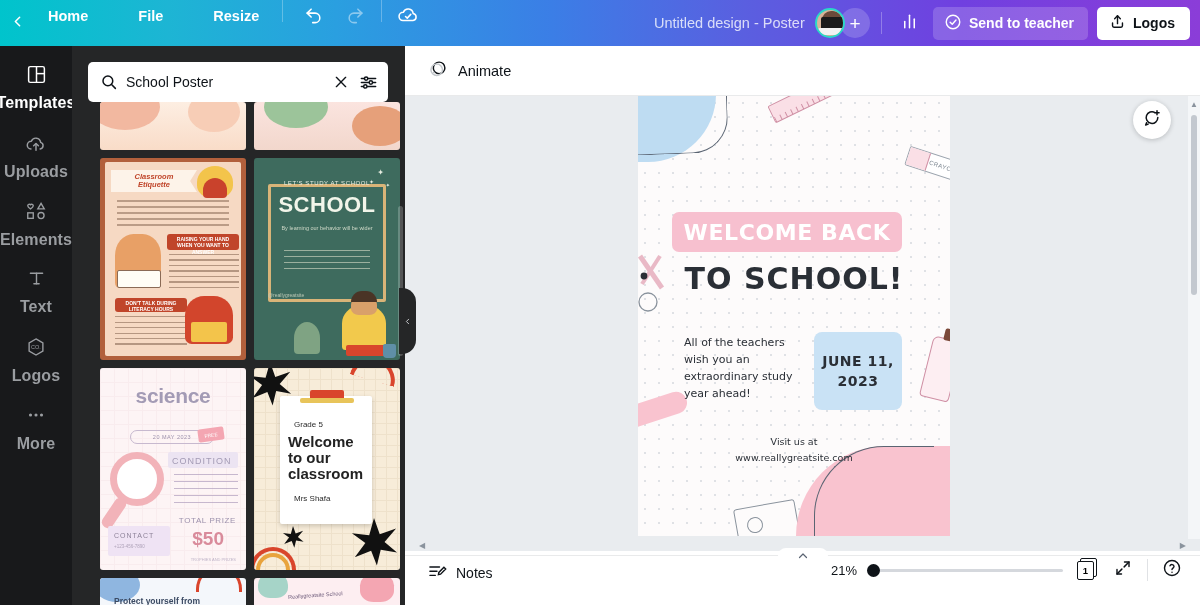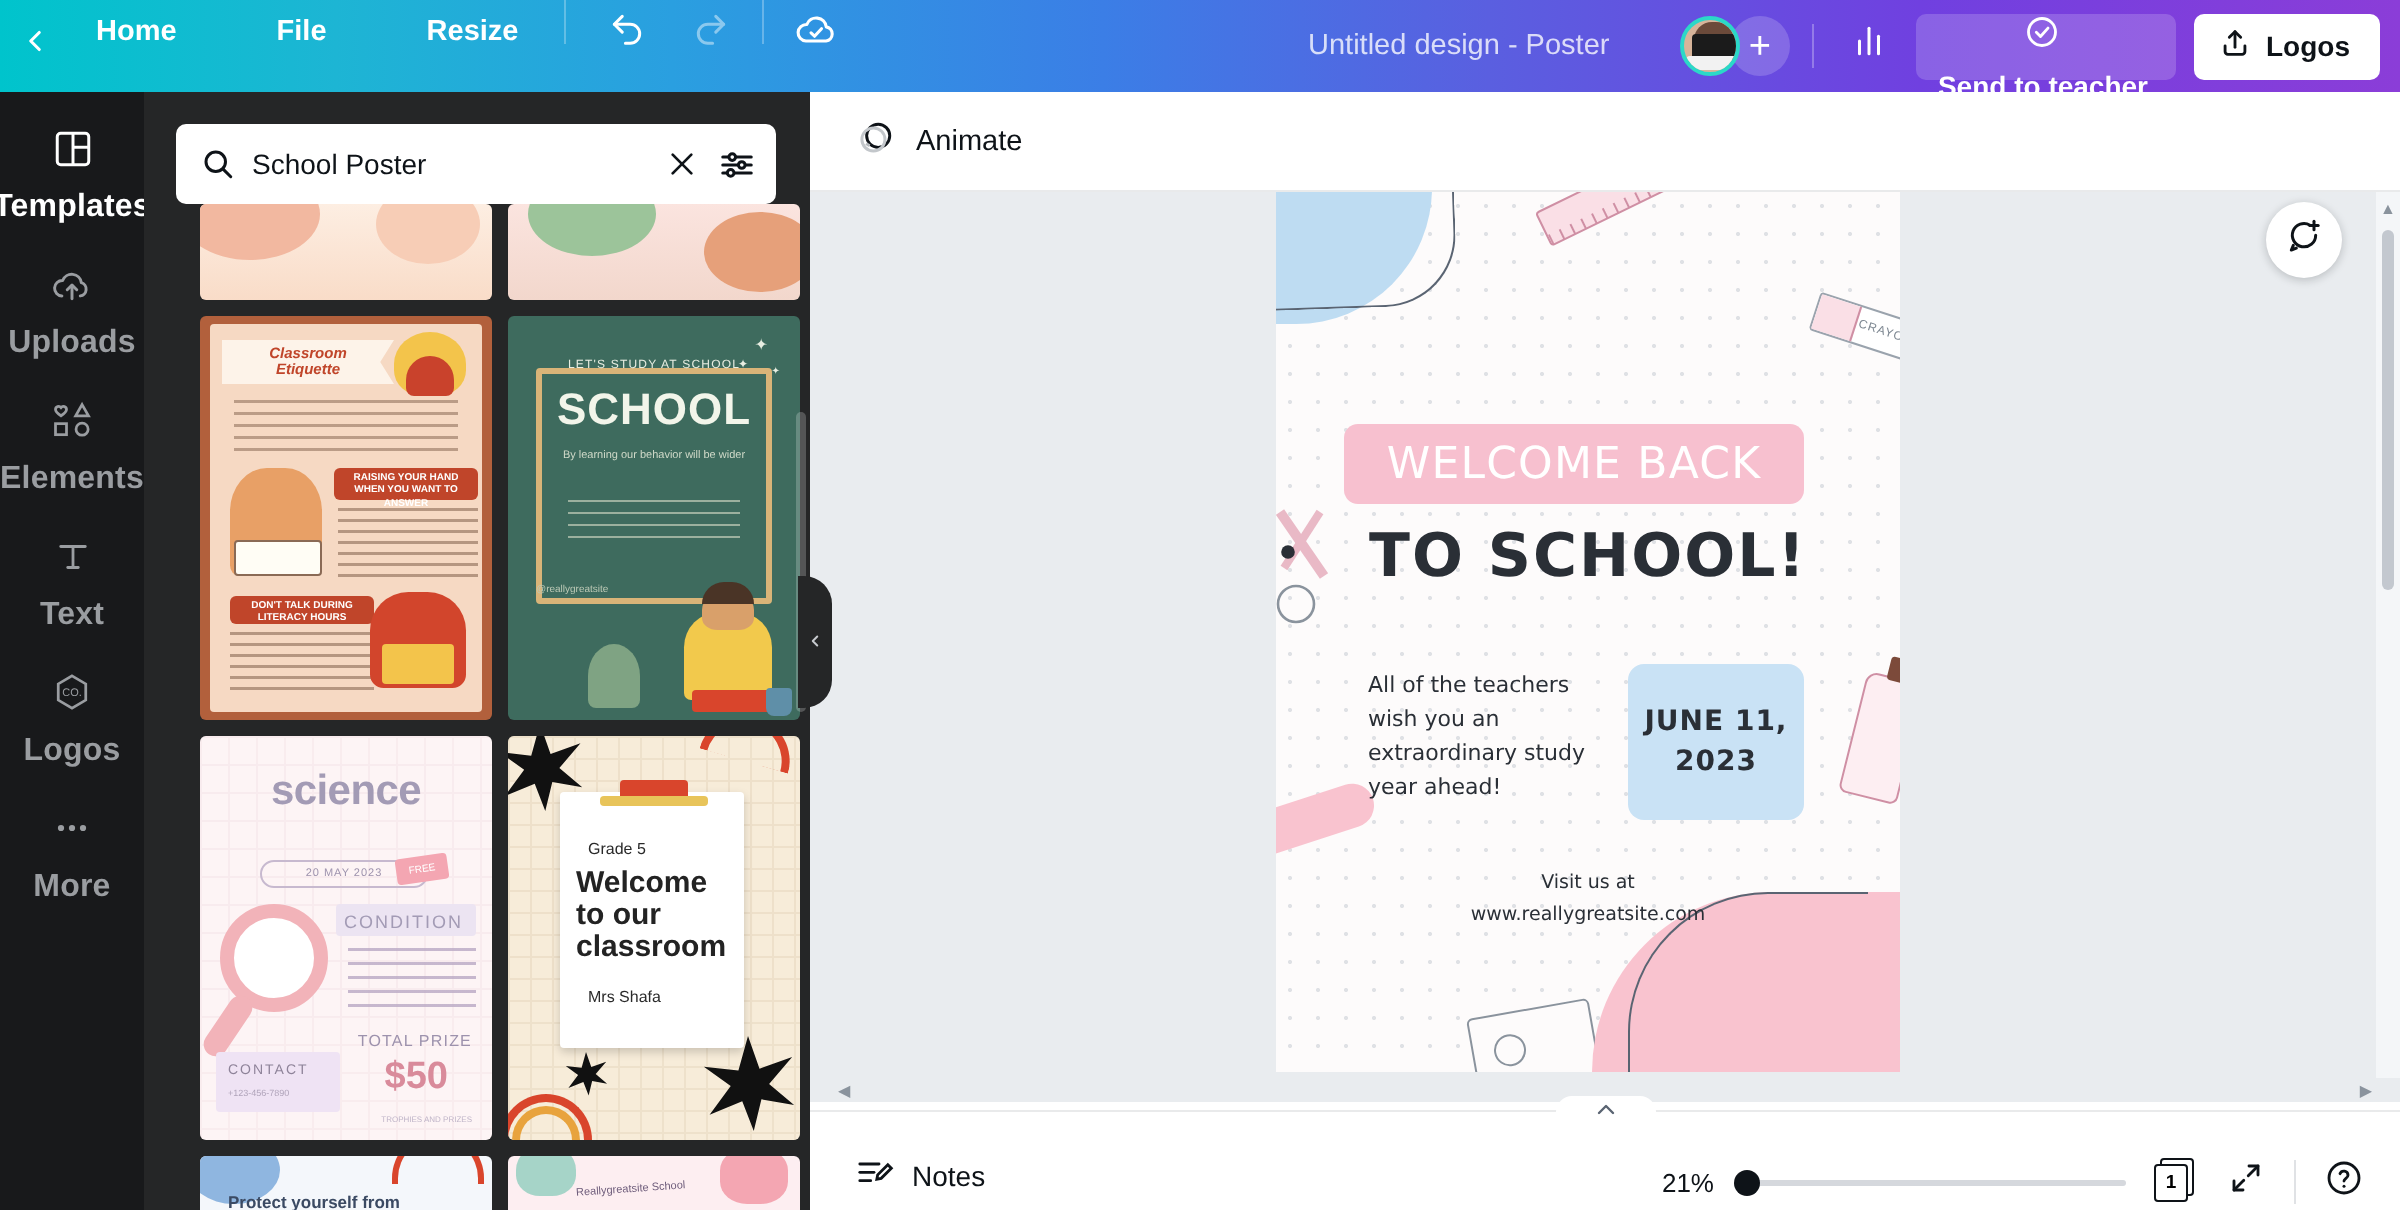--- a/index.html
+++ b/index.html
@@ -60,21 +60,21 @@
   .avatar .av-base { position: absolute; left: 1px; bottom: 1px; width: 28px; height: 7px;
       background: #f2f2f2; border-radius: 2px; }
   .plus-btn {
     width: 30px; height: 30px; border-radius: 50%; background: rgba(255,255,255,.18);
     display: flex; align-items: center; justify-content: center; cursor: pointer;
     margin-left: -7px; color: #fff; font-size: 19px; line-height: 1; font-weight: 300;
   }
   .send-btn {
     height: 33px; padding: 0 14px 0 11px; border-radius: 5px;
     background: rgba(255,255,255,.18); display: flex; align-items: center; gap: 7px;
-    font-size: 14px; font-weight: bold; color: #fff; cursor: pointer; margin-left: 4px; flex-direction: column;
+    font-size: 14px; font-weight: bold; color: #fff; cursor: pointer; margin-left: 4px;
   }
   .share-btn {
     height: 33px; padding: 0 15px 0 12px; border-radius: 5px; background: #fff;
     display: flex; align-items: center; gap: 7px; font-size: 14px; font-weight: bold;
     color: #0e1318; cursor: pointer; margin-left: 7px;
   }
 
   
   .rail {
     position: absolute; left: 0; top: 46px; width: 72px; height: 559px;
@@ -383,21 +383,21 @@
     position: absolute; left: 0; right: 0; top: 76px; text-align: center;
     font-size: 13.5px; color: #2a2f36; letter-spacing: .4px;
     font-family: "DejaVu Sans", sans-serif;
   }
   .p-welcome-bar {
     position: absolute; left: 34px; top: 116px; width: 230px; height: 40px;
     background: #f7c0cf; border-radius: 7px; display: flex; align-items: center;
     justify-content: center;
   }
   .p-welcome-bar span {
-    font-size: 22px; font-weight: normal; color: #fff; letter-spacing: .6px;
+    font-size: 22px; font-weight: bold; color: #fff; letter-spacing: .6px;
     font-family: "DejaVu Sans", sans-serif;
   }
   .p-toschool {
     position: absolute; left: 0; right: 0; top: 165px; text-align: center;
     font-size: 30px; font-weight: bold; color: #2a2f36; letter-spacing: 1px;
     font-family: "DejaVu Sans", sans-serif;
   }
   .p-body {
     position: absolute; left: 46px; top: 238px; width: 120px;
     font-size: 11px; color: #2a2f36; line-height: 1.55;
@@ -432,21 +432,21 @@
   .canvas-vscroll .arrow { color: #8a939d; font-size: 8px; cursor: pointer; }
   .canvas-vscroll .thumb-v {
     width: 6px; height: 180px; background: #c3c8cf; border-radius: 4px; margin-top: 6px;
     cursor: pointer;
   }
 
   
   .bottom-bar {
     position: absolute; left: 0; bottom: 0; width: 795px; height: 50px;
     background: #fff; border-top: 1px solid #e9eaeb;
-    display: flex; align-items: flex-end; padding: 0 14px;
+    display: flex; align-items: flex-start; padding: 0 14px;
   }
   .notes-btn {
     height: 34px; padding: 0 11px 0 8px; display: flex; align-items: center; gap: 9px;
     border-radius: 5px; cursor: pointer; font-size: 14px; color: #0e1318;
   }
   .bottom-right {
     margin-left: auto; display: flex; align-items: center; gap: 10px;
   }
   .zoom-pct { font-size: 13px; color: #0e1318; min-width: 34px; text-align: right; }
   .slider { width: 196px; height: 16px; display: flex; align-items: center; position: relative;

